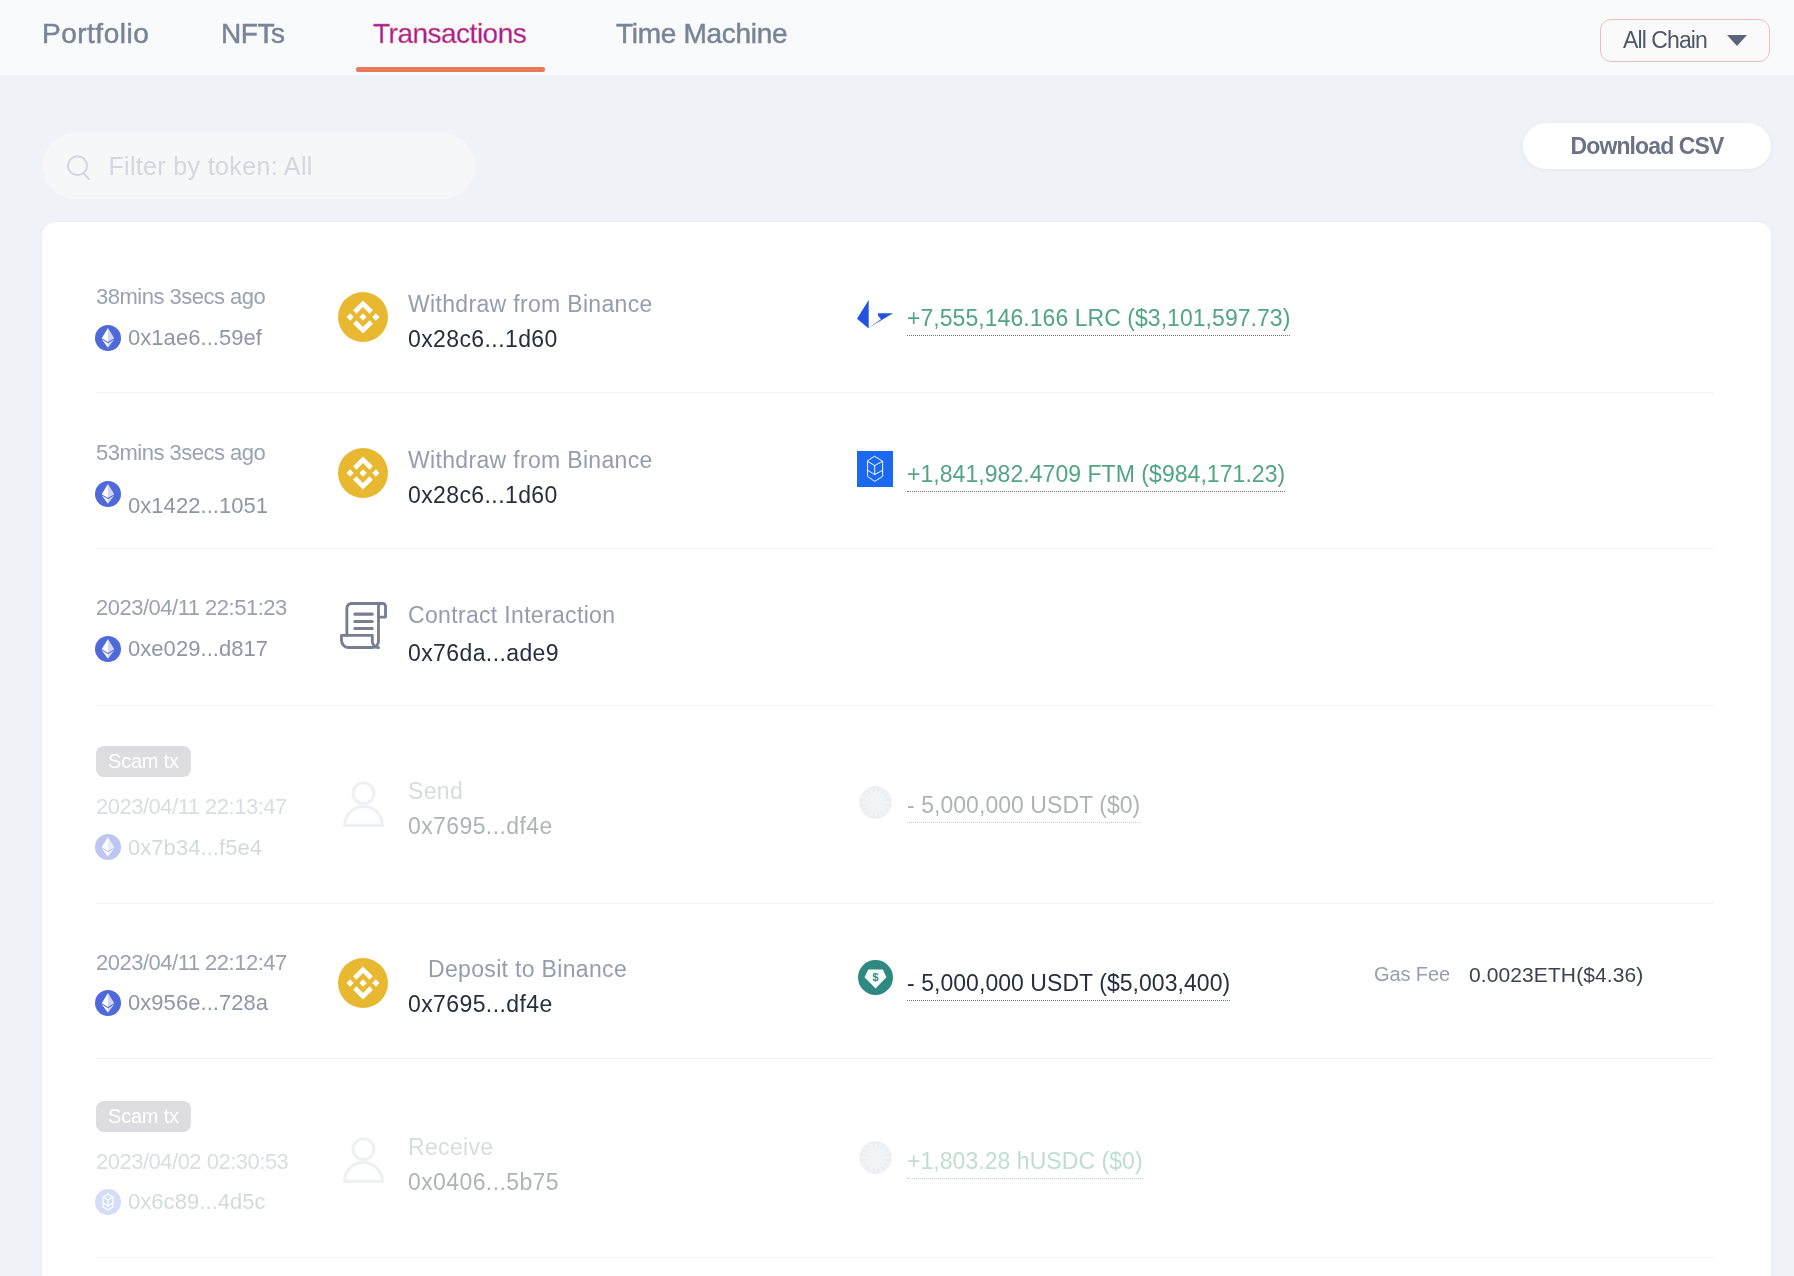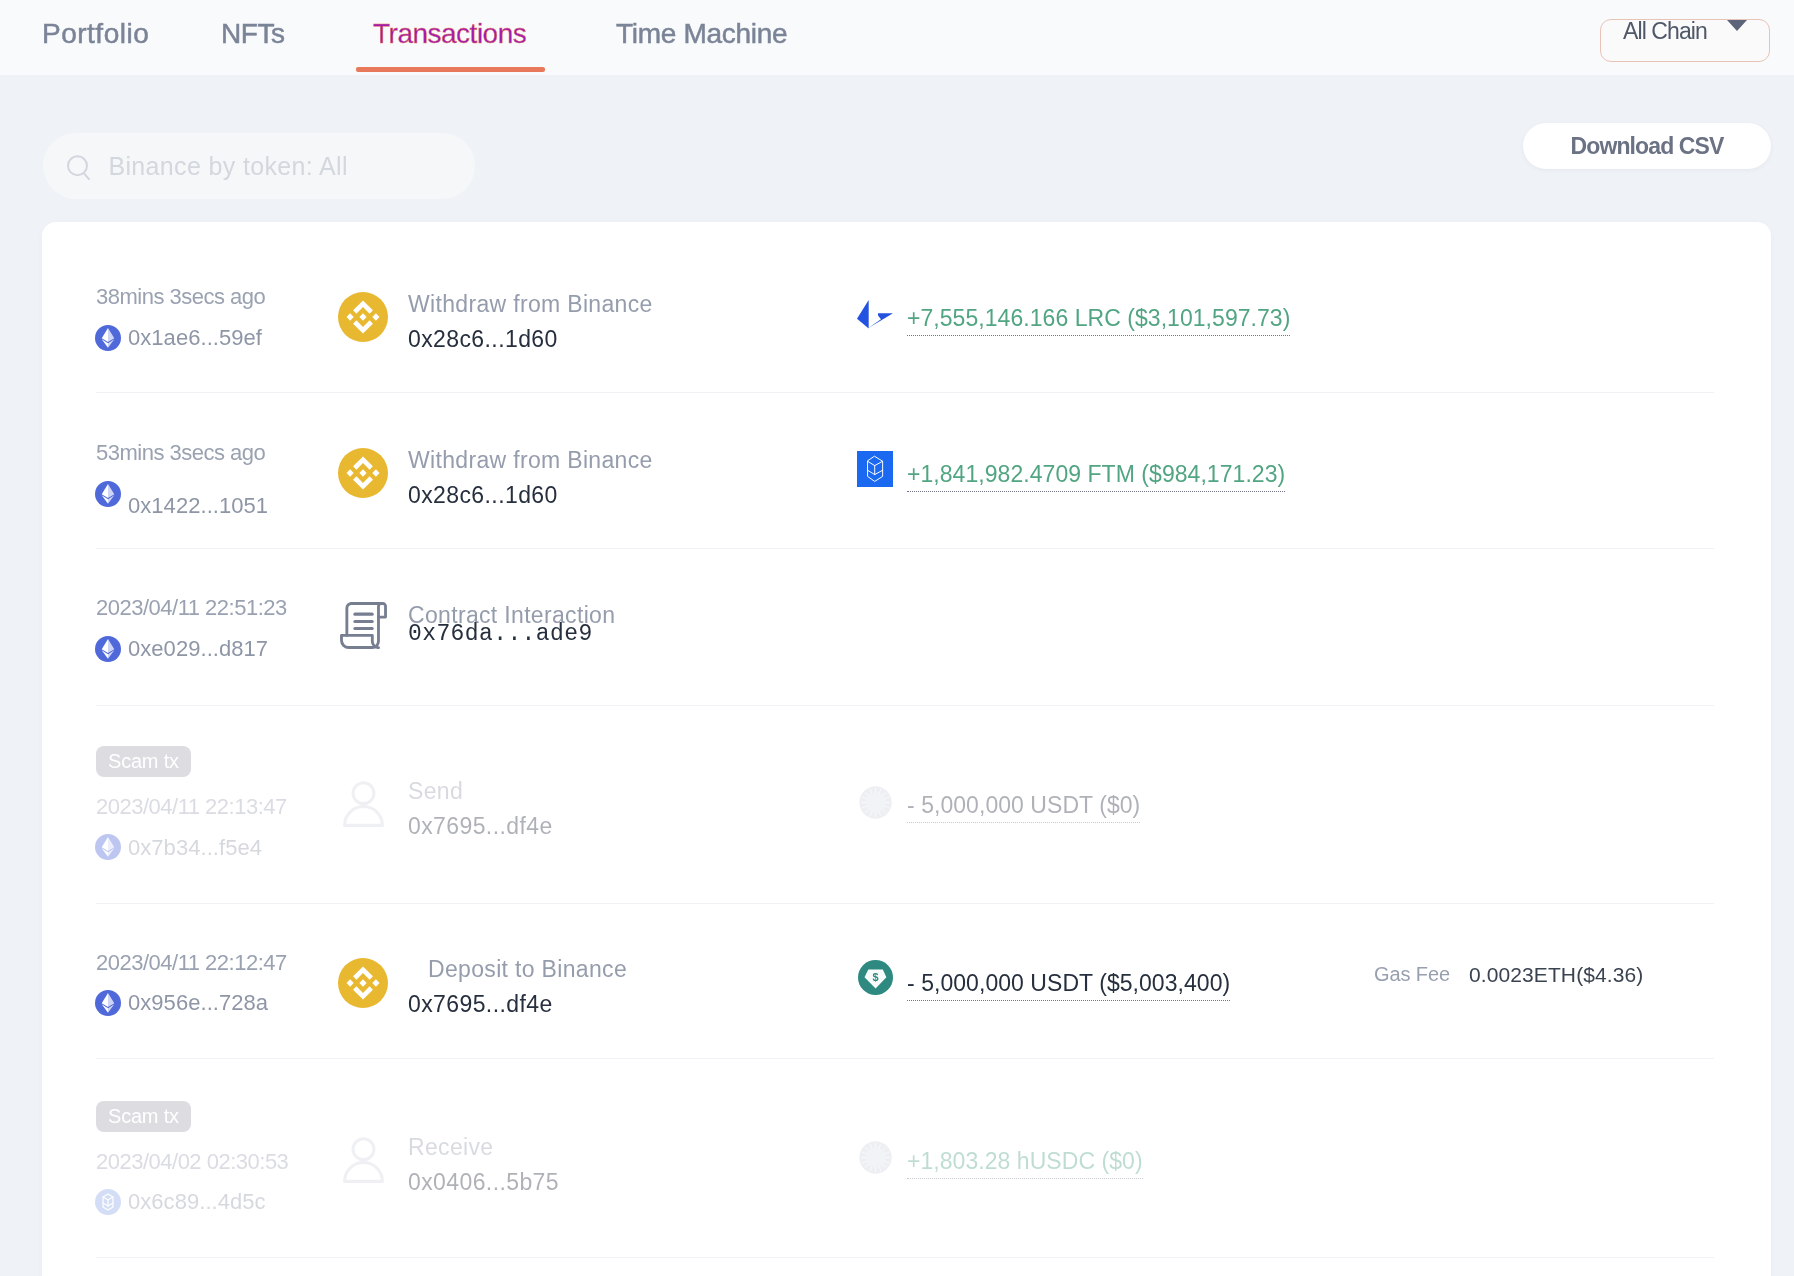--- a/index.html
+++ b/index.html
@@ -18,21 +18,21 @@
   .tab{
     position:absolute;top:18px;
     font-size:28px;font-weight:400;color:#7b8497;white-space:nowrap;letter-spacing:-.2px;
     line-height:32px;-webkit-text-stroke:0.5px #7b8497;
   }
   .tab.active{color:#a21caf;-webkit-text-stroke:0.5px #e8795a;}
   .tab-underline{
     position:absolute;height:5px;background:#e8795a;border-radius:2px;
   }
   .chain-select{
-    position:absolute;display:flex;align-items:flex-start;
+    position:absolute;display:flex;align-items:center;
     border:1.4px solid #eac3b8;border-radius:11px;background:#fbfafb;
   }
   .chain-select .label{font-size:23px;color:#4f5869;font-weight:400;letter-spacing:-.9px;white-space:nowrap;line-height:23px;}
   .caret{width:0;height:0;border-left:10px solid transparent;border-right:10px solid transparent;border-top:11px solid #5b6478;}
 
   
   .search-box{
     position:absolute;display:flex;align-items:center;
     background:#f6f7f9;border-radius:34px;
   }
@@ -87,21 +87,21 @@
   </div>
 </div>
 
 <div class="search-box" style="left:43px;top:133px;width:432px;height:66px;">
   <span style="margin-left:23.4px;display:flex;align-items:center;margin-top:-1.5px;">
     <svg width="24" height="30" viewBox="-1 -1 24 30" fill="none">
       <circle cx="10.5" cy="14.7" r="9.5" stroke="#d2d6de" stroke-width="2"></circle>
       <line x1="17.0" y1="22.3" x2="22.0" y2="28.2" stroke="#d2d6de" stroke-width="2" stroke-linecap="round"></line>
     </svg>
   </span>
-  <span class="ph" style="margin-left:18px;">Binance by token: All</span>
+  <span class="ph" style="margin-left:18px;">Filter by token: All</span>
 </div>
 
 <div class="dl-btn" style="left:1523px;top:123px;width:248px;height:46px;">
   <span>Download CSV</span>
 </div>
 
 <div class="card" style="left:42px;top:222px;width:1729px;height:1120px;">
   <div id="rows">
       <div class="row" style="top:0px;height:170px;">
         <div class="c-time" style="left:54px;top:64px;">38mins 3secs ago</div>
@@ -140,21 +140,21 @@
       <div class="row" style="top:326px;height:157px;">
         <div class="c-time" style="left:54px;top:49.200000000000045px;">2023/04/11 22:51:23</div>
         <span class="chainbadge" style="left:53px;top:87.80000000000004px;"><svg width="26" height="26">
             <use href="#ic-eth"></use>
           </svg></span>
         <div class="c-hash" style="left:86px;top:90.00000000000004px;">0xe029...d817</div>
         <span class="typeicon" style="left:298px;top:54.00000000000004px;width:47px;height:47px;"><svg width="47" height="47">
             <use href="#ic-contract"></use>
           </svg></span>
         <div class="c-type" style="left:366px;top:55.700000000000045px;">Contract Interaction</div>
-        <div class="c-addr" style="left:366px;top:75px;font-family:Liberation Mono, monospace;">0x76da...ade9</div>
+        <div class="c-addr" style="left:366px;top:94px;">0x76da...ade9</div>
       </div>
       <div class="divider" style="left:54px;width:1618px;top:483px;"></div>
       <div class="row faded" style="top:483px;height:198px;">
         <div class="scam" style="left:54px;top:41.299999999999955px;">Scam tx</div>
         <div class="c-time" style="left:54px;top:90.79999999999995px;">2023/04/11 22:13:47</div>
         <span class="chainbadge" style="left:53px;top:129.39999999999995px;"><svg width="26" height="26">
             <use href="#ic-eth"></use>
           </svg></span>
         <div class="c-hash" style="left:86px;top:131.59999999999997px;">0x7b34...f5e4</div>
         <span class="typeicon" style="left:301px;top:76.20000000000005px;width:41px;height:46px;"><svg width="41" height="46">

